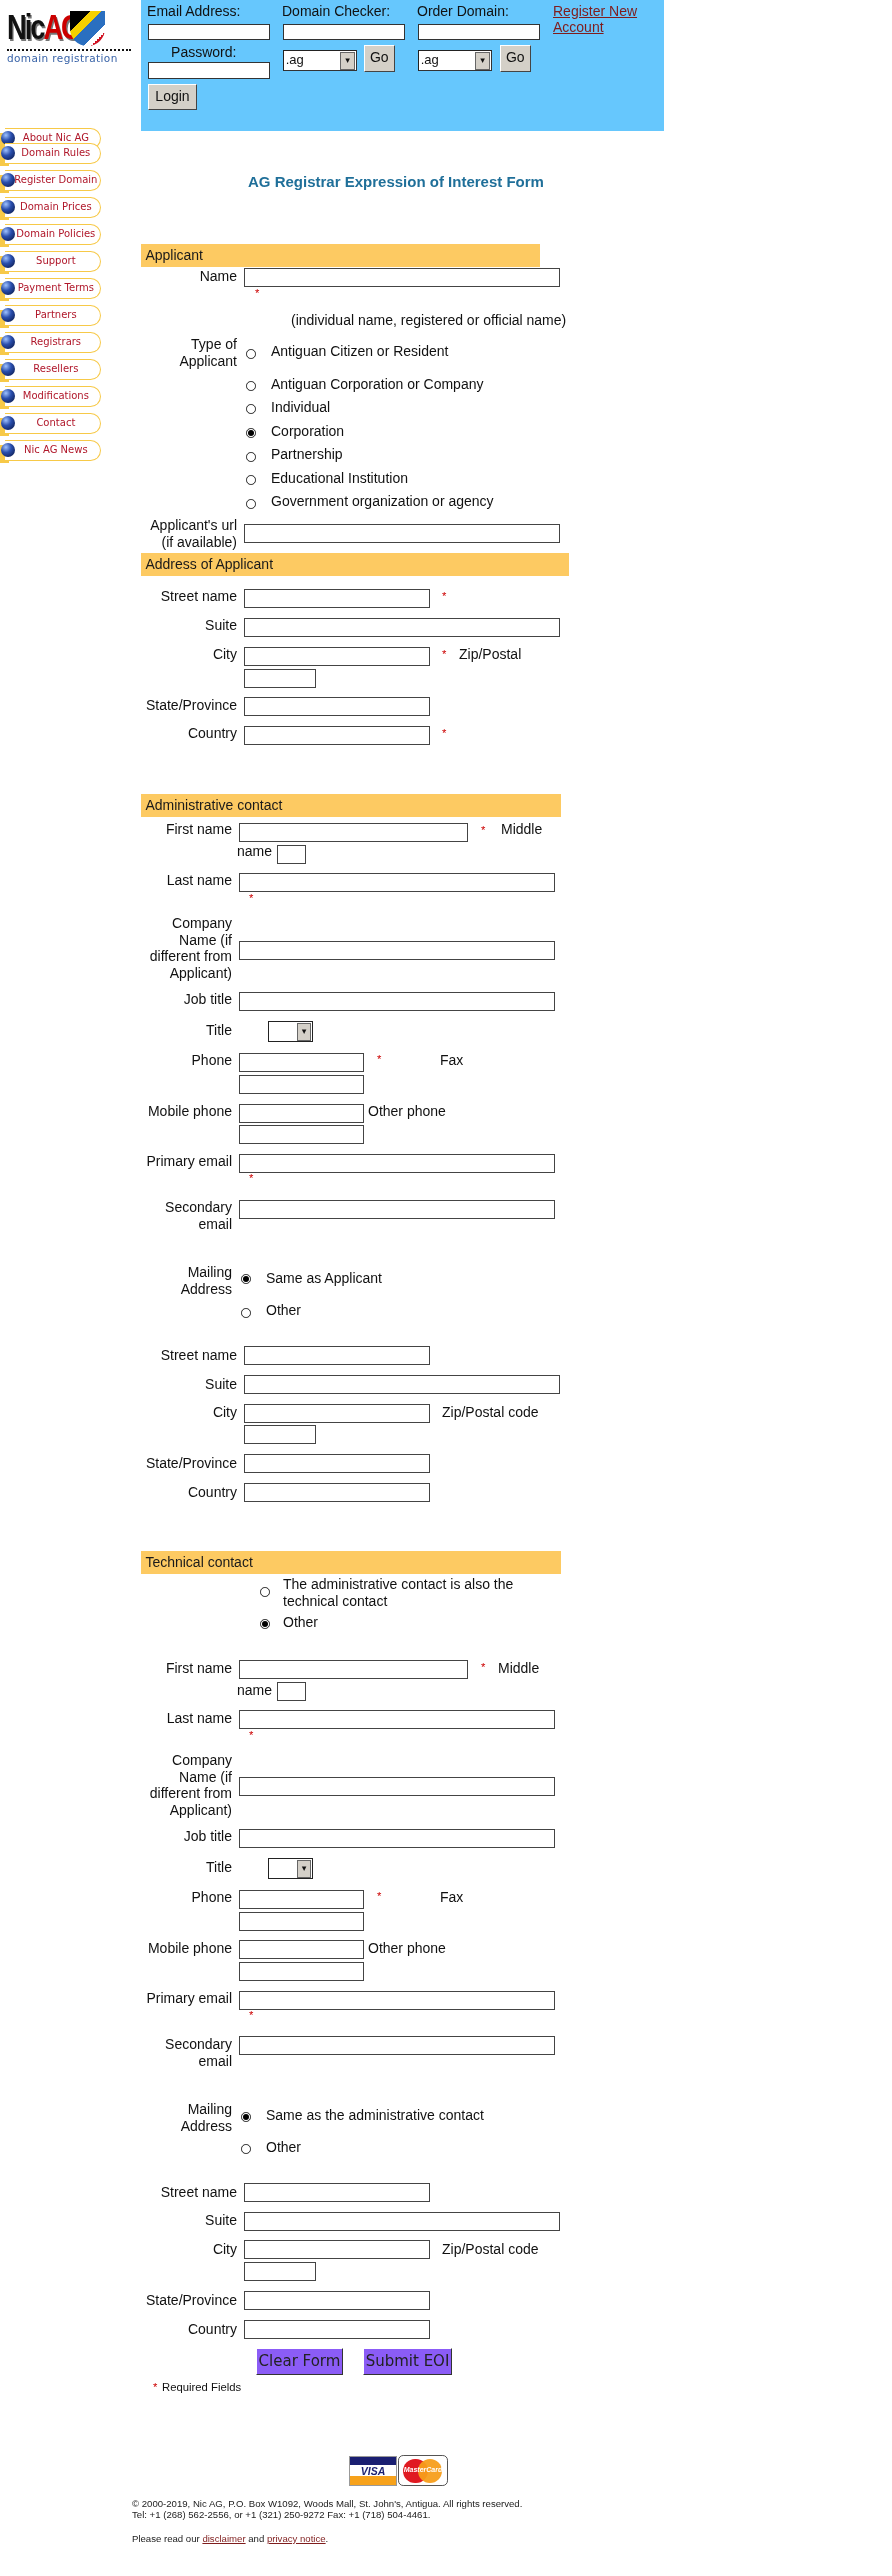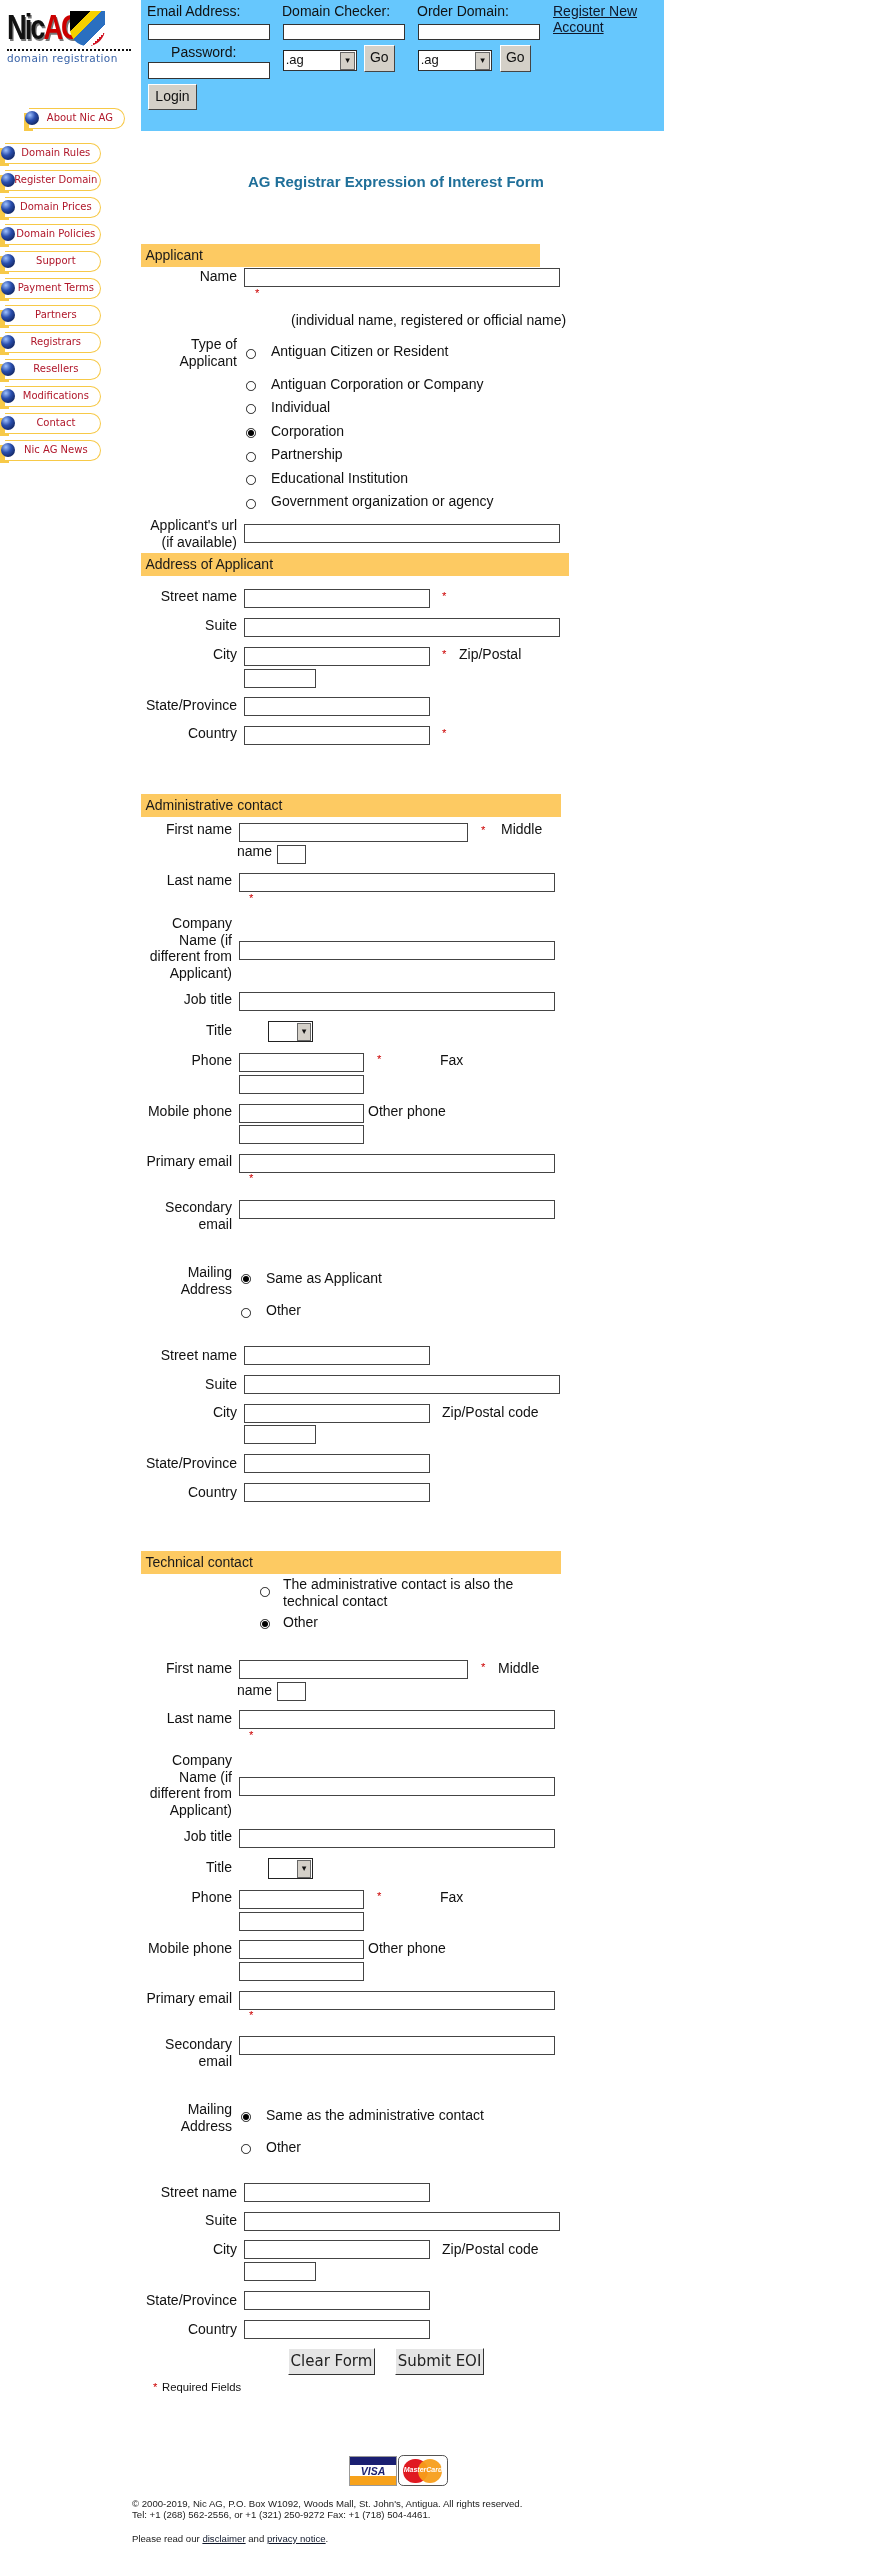--- a/index.html
+++ b/index.html
@@ -12,41 +12,41 @@
   .logo-flag { position:absolute; left:65px; top:3.5px; width:35px; height:35px; background:linear-gradient(135deg,#000 0 30%,#f5d000 30% 45%,#2a6fc0 45% 70%,#fff 70% 80%,#d01020 80%); border-radius:0 0 17.4px 17.4px; }
   .logo-dots { position:absolute; left:1.7px; top:42px; width:124px; border-top:2.6px dotted #111; }
   .logo-sub { position:absolute; left:1.7px; top:45px; font-size:10.5px; color:#3a64a8; letter-spacing:0.4px; font-family:"DejaVu Sans", sans-serif; }
 
   .topbar { left:141px; top:0; width:523px; height:131px; background:#66c7fd; }
   .tb-label { font-size:14px; color:#111; }
   .tb-input { border:0.9px solid #333; background:#fff; height:16.6px; box-sizing:border-box; }
   .tb-select { border:0.9px solid #333; border-top:1.7px solid #222; border-left:1.7px solid #222; background:#fff; height:21px; box-sizing:border-box; font-size:13px; padding-left:1.7px; line-height:17.4px; }
   .tb-select .arrow { position:absolute; right:0.9px; top:0.9px; width:13px; height:15.7px; background:#d4d0c8; border:0.9px solid #666; font-size:7.8px; line-height:15.7px; text-align:center; }
   .btn { background:#d4d0c8; border:0.9px solid #fff; border-right:1.7px solid #444; border-bottom:1.7px solid #444; box-sizing:border-box; font-size:14px; text-align:center; color:#111; cursor:pointer; }
-  .link { color:#0f172a; text-decoration:underline; cursor:pointer; }
+  .link { color:#7f1d1d; text-decoration:underline; cursor:pointer; }
 
   
   .nav-item { left:0; width:103px; height:23px; }
   .nav-pill { position:absolute; left:5.2px; top:0; width:96px; height:21px; border:1.7px solid #f7c948; border-left:none; border-radius:0 12.2px 12.2px 0; background:#fff; box-sizing:border-box; }
   .nav-bar { position:absolute; left:0; top:5.2px; width:8.7px; height:17.4px; background:#f7c948; }
   .nav-ball { position:absolute; left:0.9px; top:2.6px; width:14px; height:14px; border-radius:50%; background:radial-gradient(circle at 35% 30%, #9fc2ff 0%, #2a4fae 40%, #0b1a4d 90%); }
   .nav-label { position:absolute; left:12.2px; right:3.5px; top:3.5px; text-align:center; font-family:"DejaVu Sans", sans-serif; font-size:10px; color:#b0172a; white-space:nowrap; }
 
   
   .title { left:248px; top:173px; font-size:15px; font-weight:bold; color:#1f6f99; }
   .section { height:23px; background:#fdca62; font-size:14px; line-height:23px; padding-left:4.4px; box-sizing:border-box; color:#1a1a1a; }
   .lbl { font-size:14px; color:#111; text-align:right; line-height:16.6px; }
   .txt { font-size:14px; color:#111; line-height:16.6px; }
   .inp { border:0.9px solid #444; background:#fff; height:19px; box-sizing:border-box; }
   .req { color:#c00; font-size:11.3px; }
   .radio { width:9.6px; height:9.6px; border:0.9px solid #222; border-radius:50%; background:#fff; box-sizing:border-box; }
   .radio.on::after { content:""; position:absolute; left:0.9px; top:0.9px; width:6.1px; height:6.1px; border-radius:50%; background:#000; }
   .sel { border:0.9px solid #222; border-top:1.7px solid #222; border-left:1.7px solid #222; background:#fff; height:21px; width:45px; box-sizing:border-box; }
   .sel .arrow { position:absolute; right:0.9px; top:0.9px; width:12.2px; height:15.7px; background:#d4d0c8; border:0.9px solid #666; font-size:7.8px; line-height:15.7px; text-align:center; }
-  .fbtn { background:#e5e5e5; border:0.9px solid #fff; border-right:1.7px solid #333; border-bottom:1.7px solid #333; box-sizing:border-box; font-size:15px; font-family:"DejaVu Sans", sans-serif; text-align:center; line-height:24.4px; color:#222; cursor:pointer;margin-left:32px; }
+  .fbtn { background:#8b5cf6; border:0.9px solid #fff; border-right:1.7px solid #333; border-bottom:1.7px solid #333; box-sizing:border-box; font-size:15px; font-family:"DejaVu Sans", sans-serif; text-align:center; line-height:24.4px; color:#222; cursor:pointer; }
 
   .footer-text { font-size:9.6px; color:#222; line-height:12.2px; }
   .visa { left:349px; top:2456px; width:48px; height:30px; border:0.9px solid #999; box-sizing:border-box; background:linear-gradient(#1a1f71 0 30%,#fff 30% 68%,#f7a21b 68%); }
   .visa span { position:absolute; left:0; right:0; top:7.8px; text-align:center; font-weight:bold; font-style:italic; font-size:10.5px; color:#1a1f71; }
   .mc { left:398px; top:2455px; width:50px; height:31px; border:0.9px solid #555; border-radius:5.2px; box-sizing:border-box; background:#fff; }
   .mc .c1 { position:absolute; left:4.4px; top:2.6px; width:24.4px; height:24.4px; border-radius:50%; background:#e01a22; }
   .mc .c2 { position:absolute; left:19px; top:2.6px; width:24.4px; height:24.4px; border-radius:50%; background:#f79e1b; opacity:0.95; }
   .mc span { position:absolute; left:0; right:0; top:9.6px; text-align:center; font-size:7px; font-style:italic; font-weight:bold; color:#fff; }
 </style>
 </head>
@@ -79,21 +79,21 @@
   <div class="abs tb-select" style="left:277px;top:50px;width:74px;">
     <span>.ag</span>
     <span class="arrow">▼</span>
   </div>
   <div class="abs btn" style="left:359px;top:45px;width:30.5px;height:27px;line-height:23.5px;">Go</div>
 
   <div class="abs link" style="left:412px;top:2.6px;width:105px;font-size:14px;line-height:16.6px;">Register New Account</div>
 </div>
 
 <div>
-  <div class="abs nav-item" style="top:108px;margin-left:24px;">
+  <div class="abs nav-item" style="top:128px;">
       <div class="nav-bar"></div>
       <div class="nav-pill"></div>
       <div class="nav-ball"></div>
       <div class="nav-label">About Nic AG</div>
     </div>
   <div class="abs nav-item" style="top:143px;">
       <div class="nav-bar"></div>
       <div class="nav-pill"></div>
       <div class="nav-ball"></div>
       <div class="nav-label">Domain Rules</div>

